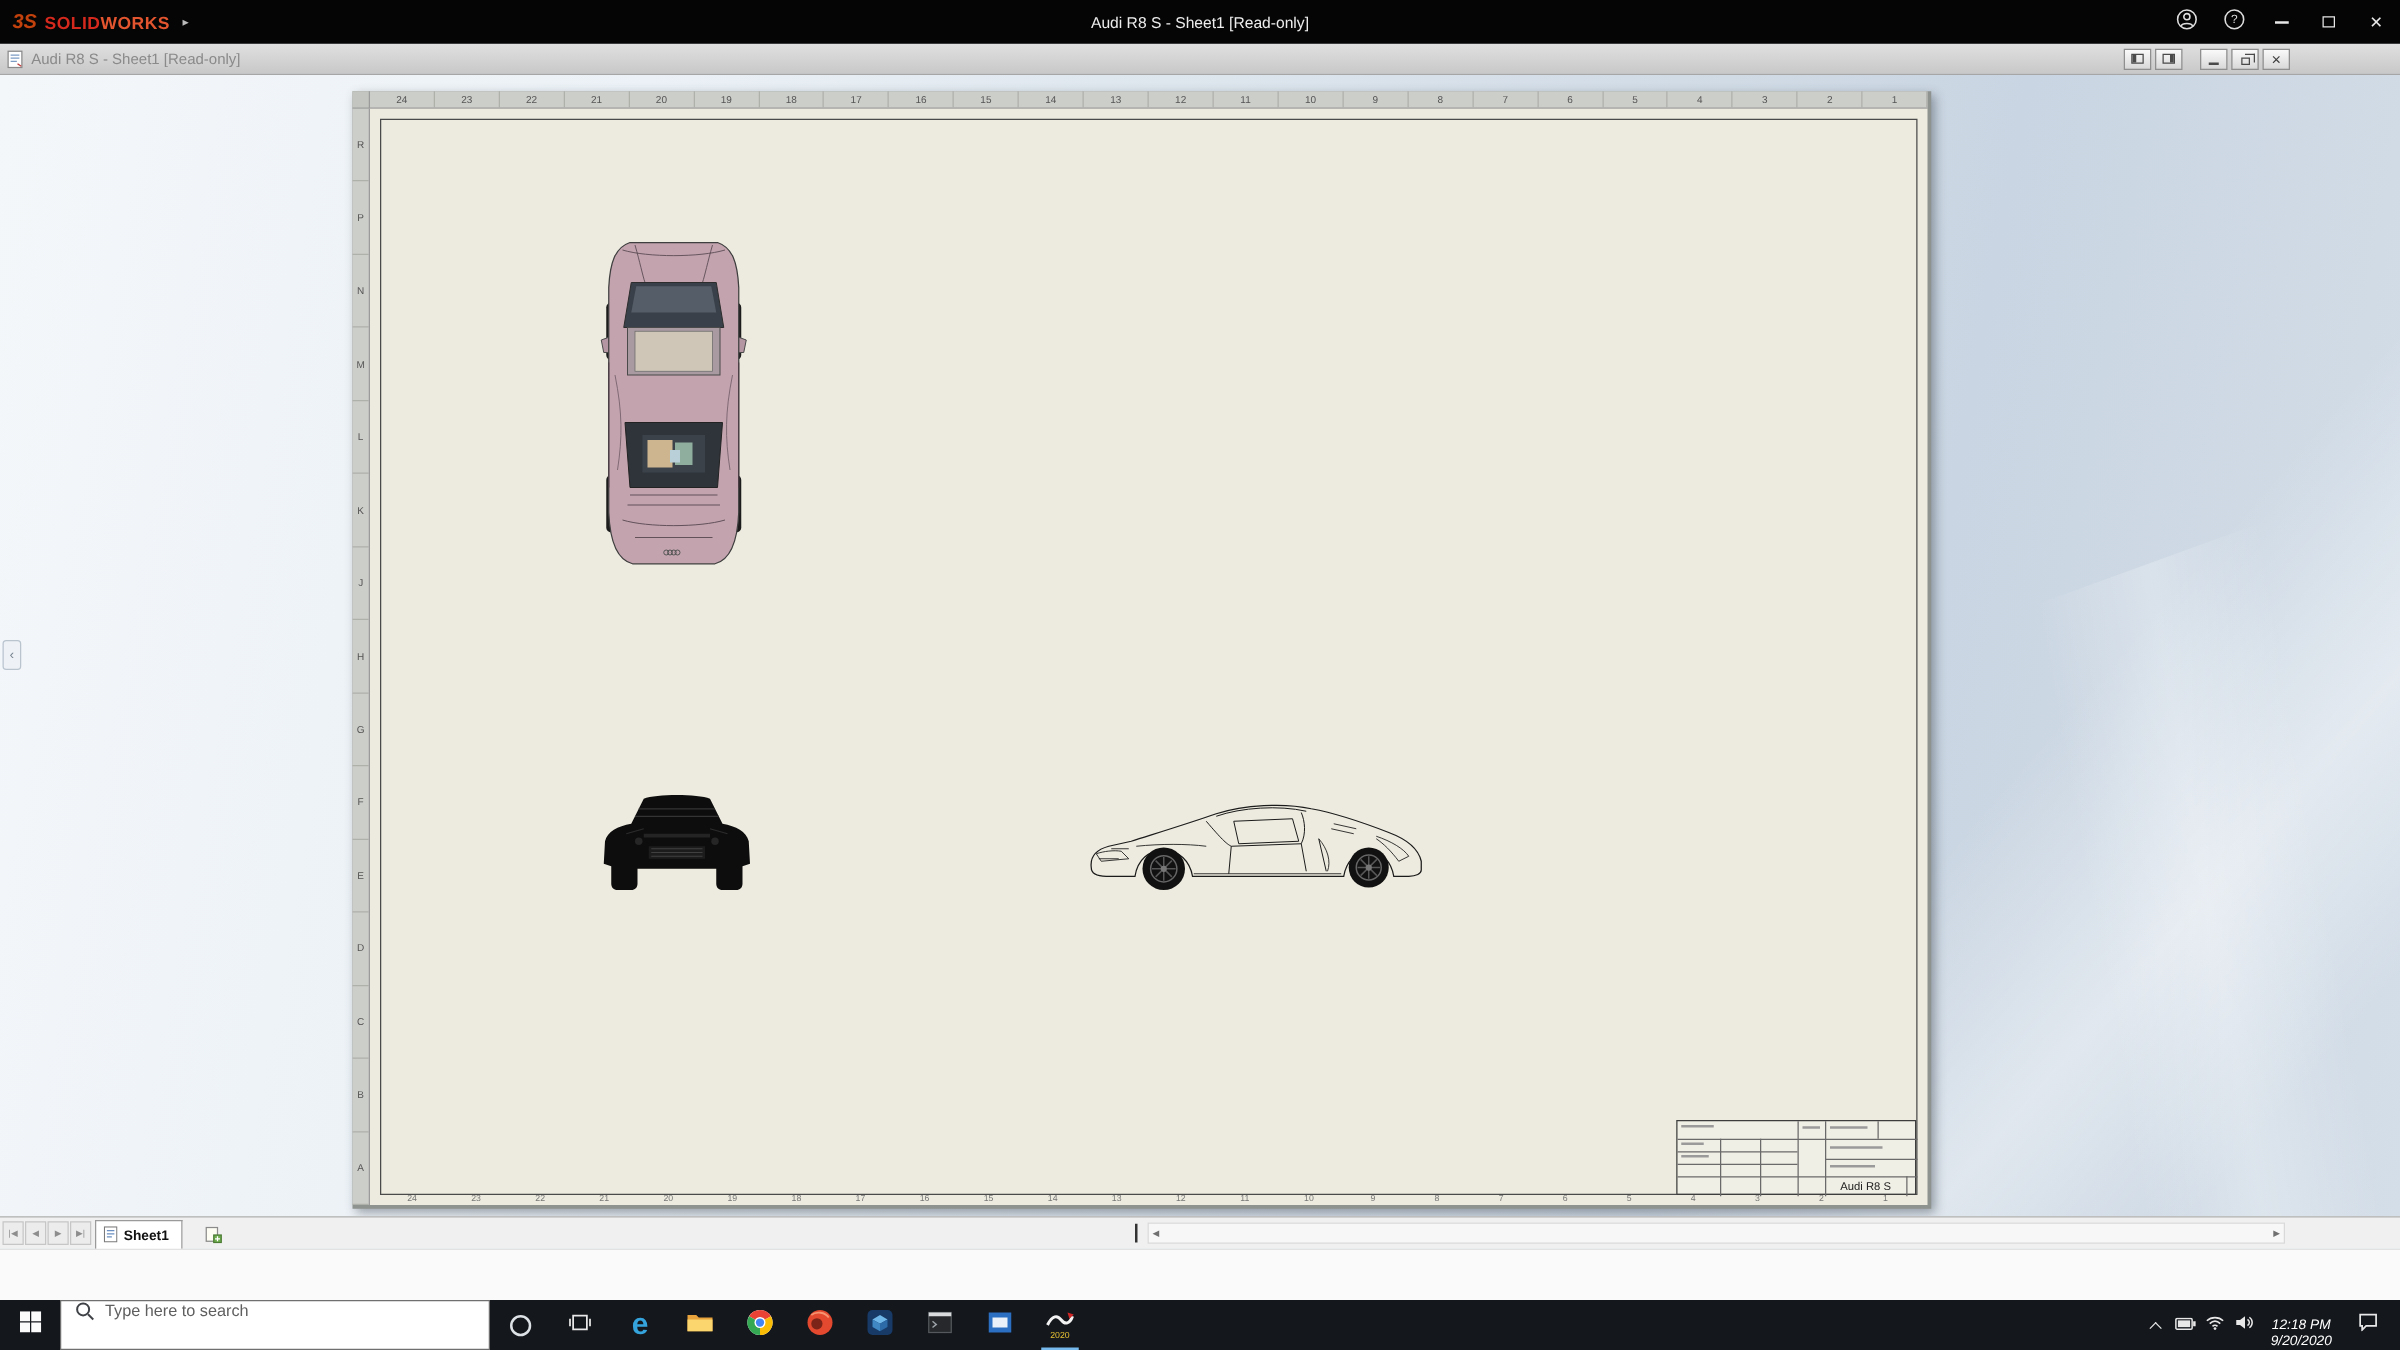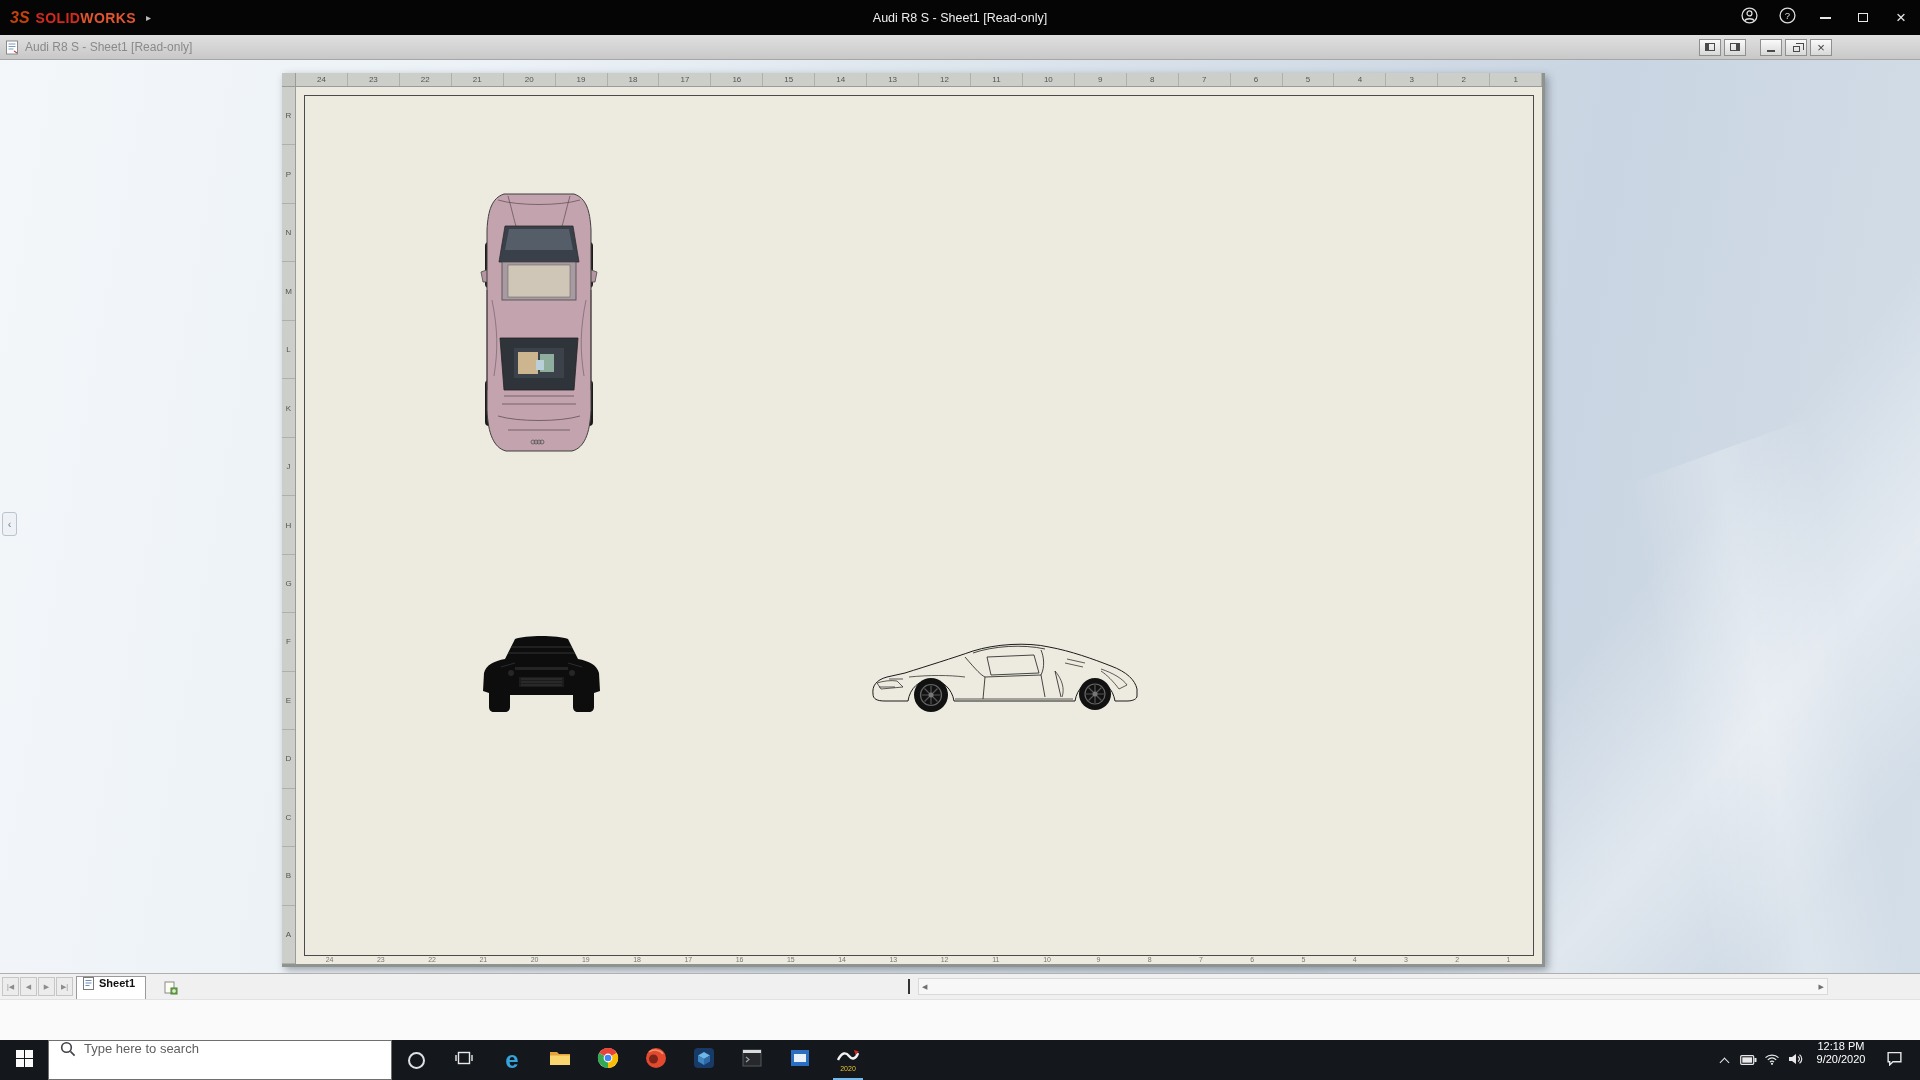--- a/index.html
+++ b/index.html
@@ -90,21 +90,21 @@
              display:flex; align-items:center; justify-content:center;
              font-size:9px; color:#222; }
 
   
   .tabbar { position:absolute; left:0; right:0; bottom:81px; height:26px; background:#f0f0f0;
             border-top:1px solid #b0b0b0; }
   .tab-nav { position:absolute; left:2px; top:3px; display:flex; }
   .nb { width:17px; height:19px; border:1px solid #c6c6c6; background:#ececec; color:#8d8d8d;
         font-size:7px; display:flex; align-items:center; justify-content:center; margin-right:1px; cursor:pointer; }
   .sheet-tab { position:absolute; left:76px; top:2px; height:24px; background:#fff;
-               border:1px solid #9a9a9a; border-bottom:none; display:flex; align-items:flex-start;
+               border:1px solid #9a9a9a; border-bottom:none; display:flex; align-items:center;
                padding:0 10px 0 6px; gap:5px; font-size:11px; font-weight:bold; color:#111; cursor:pointer; }
   .add-sheet { position:absolute; left:160px; top:4px; width:22px; height:20px;
                display:flex; align-items:center; justify-content:center; cursor:pointer; }
   .i-beam { position:absolute; left:908px; top:5px; width:2px; height:15px; background:#333; }
   .h-scroll { position:absolute; left:918px; right:92px; top:4px; height:17px; background:#f7f7f7;
               border:1px solid #d9d9d9; display:flex; justify-content:space-between; align-items:center;
               padding:0 3px; font-size:7px; color:#707070; }
 
   .statusbar { position:absolute; left:0; right:0; bottom:40px; height:41px; background:#fafafa;
                border-top:1px solid #e2e2e2; }
@@ -117,21 +117,21 @@
                display:flex; align-items:flex-start; gap:8px; padding:0 11px; }
   .tb-search input { border:none; outline:none; flex:1; font-size:13px; color:#333;
                      font-family:"Liberation Sans", sans-serif; background:transparent; }
   .tb-search input::placeholder { color:#5f5f5f; }
   .tb-app { width:48px; display:flex; align-items:center; justify-content:center; position:relative; cursor:pointer; }
   .tb-app.active::after { content:""; position:absolute; bottom:0; left:9px; right:9px; height:2px; background:#76b9ed; }
   .edge-e { font-size:24px; font-weight:bold; color:#35a3dc; line-height:1; }
   .cortana-ring { width:17px; height:17px; border:2px solid #dde2e6; border-radius:50%; }
   .sw-wrap { display:flex; flex-direction:column; align-items:center; line-height:1; }
   .sw-year { font-size:7px; color:#e8c233; margin-top:1px; }
-  .tb-tray { margin-left:auto; display:flex; align-items:flex-start; }
+  .tb-tray { margin-left:auto; display:flex; align-items:flex-end;font-style:italic; }
   .tray-btn { width:24px; height:40px; display:flex; align-items:center; justify-content:center; cursor:pointer; }
   .chev-up { width:7px; height:7px; border-left:1.6px solid #e8e8e8; border-top:1.6px solid #e8e8e8;
              transform:rotate(45deg); margin-top:4px; }
   .tray-clock { width:66px; text-align:center; font-size:11px; line-height:13px; color:#fff; cursor:pointer; }
   .action-btn { width:40px; }
   .show-desktop { width:6px; border-left:1px solid #3c4046; cursor:pointer; }
 </style>
 </head>
 <body>
 
@@ -352,20 +352,41 @@
             <circle cx="62" cy="58" r="2.5" fill="#777"></circle>
             <circle cx="226" cy="57" r="16" fill="#111"></circle>
             <circle cx="226" cy="57" r="10" fill="none" stroke="#666" stroke-width="1.2"></circle>
             <g stroke="#555" stroke-width="1.2">
               <path d="M226,48 L226,66 M217,57 L235,57 M219.5,50.5 L232.5,63.5 M232.5,50.5 L219.5,63.5"></path>
             </g>
             <circle cx="226" cy="57" r="2.5" fill="#777"></circle>
           </svg>
         </div>
 
+        <div class="title-block">
+          <div class="tbl" style="left:0;top:14px;width:192px;height:1px"></div>
+          <div class="tbl" style="left:0;top:24px;width:96px;height:1px"></div>
+          <div class="tbl" style="left:0;top:34px;width:96px;height:1px"></div>
+          <div class="tbl" style="left:0;top:44px;width:192px;height:1px"></div>
+          <div class="tbl" style="left:34px;top:14px;width:1px;height:46px"></div>
+          <div class="tbl" style="left:66px;top:14px;width:1px;height:46px"></div>
+          <div class="tbl" style="left:96px;top:0;width:1px;height:60px"></div>
+          <div class="tbl" style="left:118px;top:0;width:1px;height:60px"></div>
+          <div class="tbl" style="left:160px;top:0;width:1px;height:14px"></div>
+          <div class="tbl" style="left:118px;top:30px;width:74px;height:1px"></div>
+          <div class="tbl" style="left:183px;top:44px;width:1px;height:16px"></div>
+          <div class="tbar" style="left:3px;top:3px;width:26px"></div>
+          <div class="tbar" style="left:3px;top:17px;width:18px"></div>
+          <div class="tbar" style="left:3px;top:27px;width:22px"></div>
+          <div class="tbar" style="left:100px;top:4px;width:14px"></div>
+          <div class="tbar" style="left:122px;top:4px;width:30px"></div>
+          <div class="tbar" style="left:122px;top:20px;width:42px"></div>
+          <div class="tbar" style="left:122px;top:35px;width:36px"></div>
+          <div class="tb-name">Audi R8 S</div>
+        </div>
       </div>
     </div>
   </div>
 
   <div class="tabbar">
     <div class="tab-nav">
       <div class="nb">|◀</div>
       <div class="nb">◀</div>
       <div class="nb">▶</div>
       <div class="nb">▶|</div>

